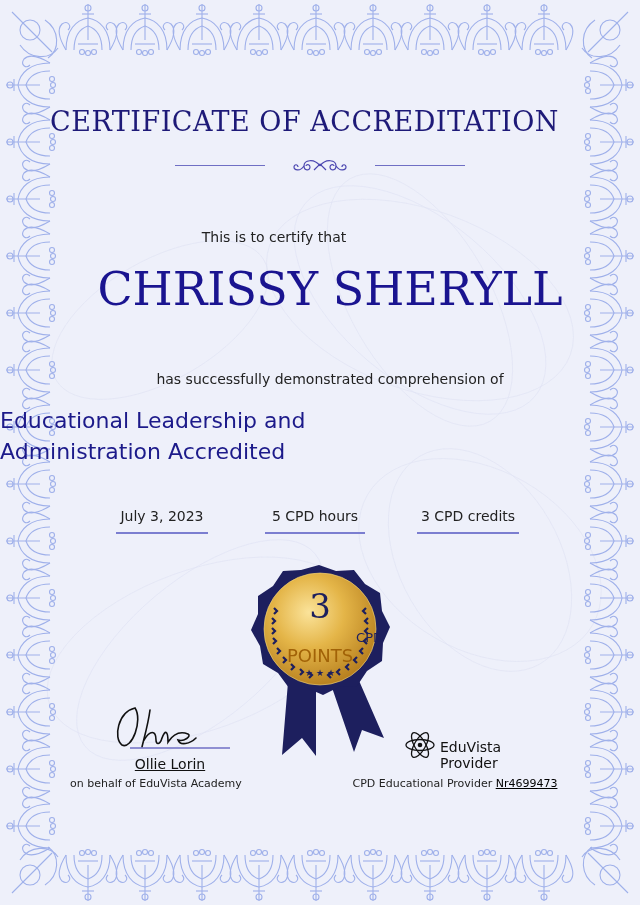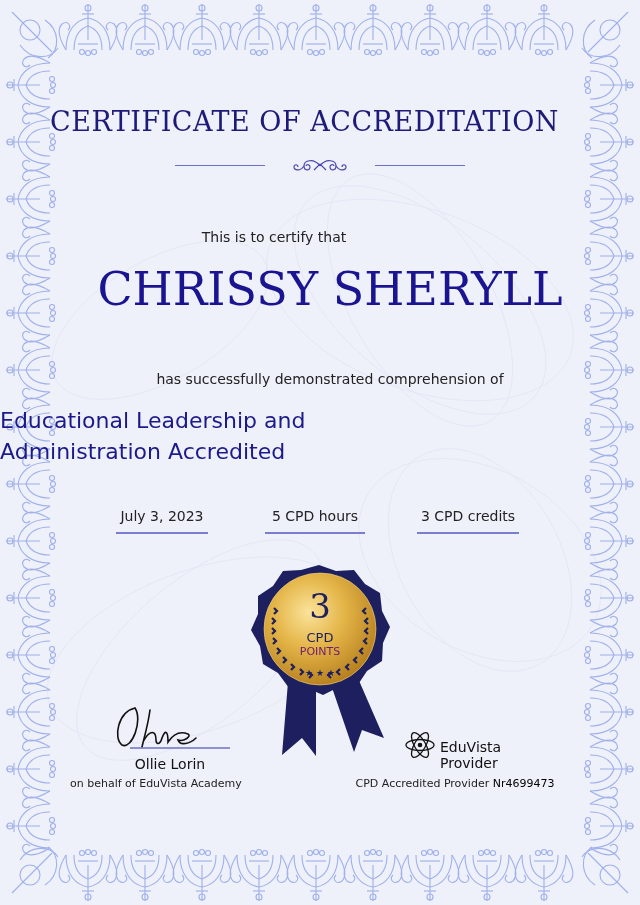--- a/index.html
+++ b/index.html
@@ -47,35 +47,35 @@
   .meta-item .underline { height: 2px; background: #7b7ed0; margin-top: 8px; }
 
   .seal { position: absolute; left: 244px; top: 560px; width: 150px; height: 200px; }
   .seal-text {
     position: absolute; left: 0; width: 126px; text-align: center;
   }
 
   .sig-area { position: absolute; left: 80px; top: 700px; width: 190px; height: 100px; }
   .signer-name {
     position: absolute; top: 756px; left: 80px; width: 180px; text-align: center;
-    font-size: 14px; color: #111;
+    font-size: 14px; color: #111; text-decoration: underline;
   }
   .signer-role {
     position: absolute; top: 777px; left: 70px; width: 200px; text-align: left;
     font-size: 11px; color: #222;
   }
   .logo { position: absolute; left: 404px; top: 728px; width: 120px; height: 36px; }
   .logo-text {
     position: absolute; left: 36px; top: 11px; font-size: 14px; line-height: 16px; color: #111;
   }
   .provider {
     position: absolute; top: 777px; left: 350px; width: 210px; text-align: center;
     font-size: 11px; color: #222;
   }
-  .provider b { font-weight: normal; color: #000; }
+  .provider b { font-weight: normal; color: #000; text-decoration: underline; }
 </style>
 </head>
 <body>
 
 <div class="page">
 
   <svg class="bg-pattern" width="640" height="905" viewBox="0 0 640 905">
     <g fill="none" stroke="#dcdff2" stroke-width="0.6" opacity="0.8">
       <ellipse cx="420" cy="300" rx="160" ry="90" transform="rotate(20 420 300)"></ellipse>
       <ellipse cx="420" cy="300" rx="150" ry="80" transform="rotate(40 420 300)"></ellipse>
@@ -273,22 +273,22 @@
           <path d="M124 68 l-3 3 3 3"></path>
           <path d="M123 78 l-3 3 3 3"></path>
           <path d="M119 88 l-3 3 3 3"></path>
           <path d="M113 97 l-3 3 3 3"></path>
           <path d="M105 104 l-3 3 3 3"></path>
           <path d="M96 109 l-3 3 3 3"></path>
           <path d="M87 112 l-3 3 3 3"></path>
       </g>
     </svg>
     <div class="seal-text" style="top:26px; left:13px; font-family:'DejaVu Serif', serif; font-size:34px; color:#1d1f5e;">3</div>
-    <div class="seal-text" style="top:70px; left:13px; font-size:13px; color:#1d1f5e;">CPD</div>
-    <div class="seal-text" style="top:85px; left:13px; font-size:11px; color:#701a75;">POINTS</div>
+    <div class="seal-text" style="top:70px; left:13px; font-size:13px; color:#1d1f5e;text-align:right;">CPD</div>
+    <div class="seal-text" style="top:85px; left:13px; font-size:18px; color:#a16207;">POINTS</div>
     <div class="seal-text" style="top:108px; left:13px; font-size:9px; color:#1d1f5e;">★ ★ ★</div>
   </div>
 
   <svg class="sig-area" width="190" height="60" viewBox="0 0 190 60" style="height:60px;">
     <g fill="none" stroke="#111" stroke-width="1.6" stroke-linecap="round">
       <path d="M55 8 C38 12 33 38 42 45 C52 50 63 20 55 8 Z"></path>
       <path d="M70 10 C68 25 64 38 62 47"></path>
       <path d="M64 40 C70 30 76 30 76 40 C76 45 80 45 82 38 C85 30 88 30 88 42 C92 36 98 30 108 34 C112 36 104 42 98 40 C100 46 110 44 116 38"></path>
     </g>
     <path d="M50 48 L150 48" stroke="#6f6fc4" stroke-width="1.5"></path>
@@ -304,17 +304,17 @@
         <ellipse cx="16" cy="17" rx="14" ry="5.5"></ellipse>
       </g>
       <circle cx="16" cy="17" r="2.3" fill="#111"></circle>
     </svg>
     <div class="logo-text">
       <div>EduVista</div>
       <div>Provider</div>
     </div>
   </div>
   <div class="provider">
-    <span>CPD Accredited Provider</span>
+    <span>CPD Educational Provider</span>
     <b>Nr4699473</b>
   </div>
 
 </div>
 
 </body></html>

